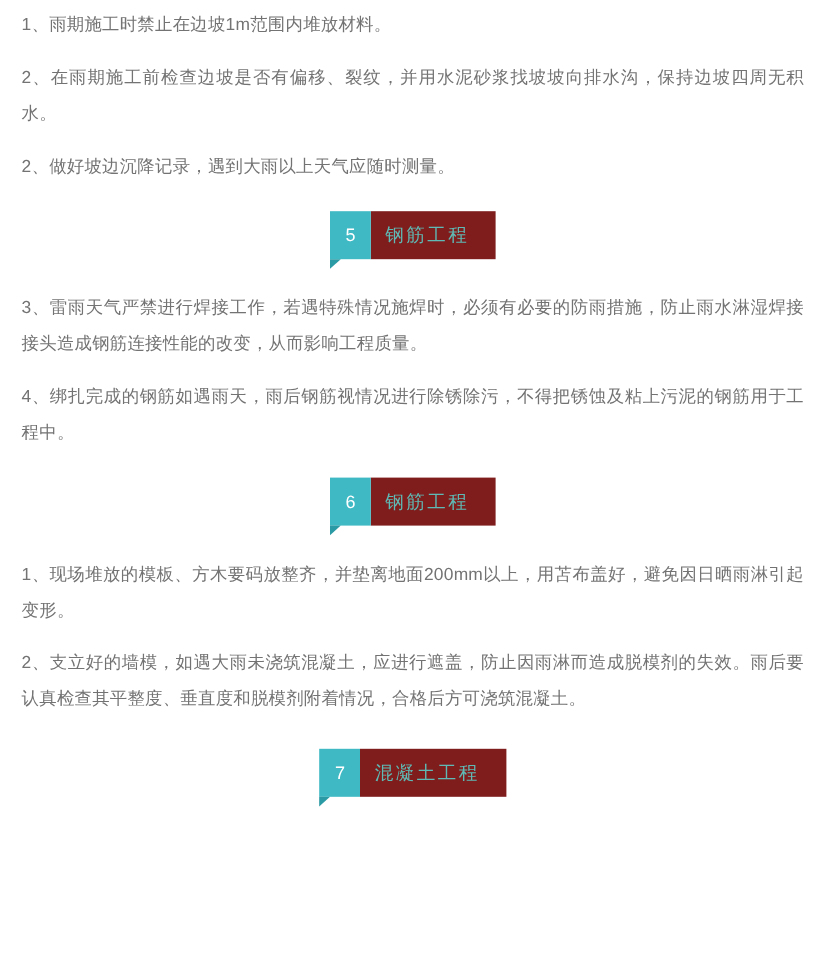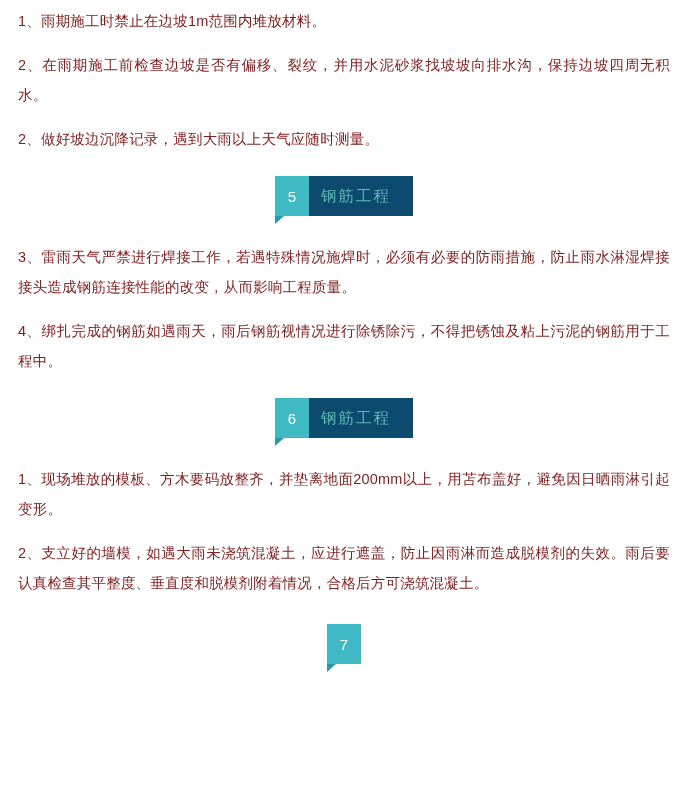--- a/index.html
+++ b/index.html
@@ -17,21 +17,21 @@
   .page {
     width: 688px;
     height: 804px;
     position: relative;
     box-sizing: border-box;
     padding: 0 18px;
   }
   .para {
     font-size: 14.5px;
     line-height: 30px;
-    color: #7f1d1d;
+    color: #737373;
     text-align: justify;
     margin: 0 0 14px 0;
     letter-spacing: 0.2px;
   }
   .para.tight {
     margin-bottom: 26px;
   }
   .section-head {
     display: flex;
     align-items: stretch;
@@ -59,21 +59,21 @@
     content: "";
     position: absolute;
     left: 0;
     top: 100%;
     width: 0;
     height: 0;
     border-left: 9px solid #2a9aa4;
     border-bottom: 8px solid transparent;
   }
   .head-title {
-    background: #0c4a6e;
+    background: #7f1d1d;
     color: #5fb9b4;
     font-size: 15.5px;
     display: flex;
     align-items: center;
     padding: 0 22px 0 12px;
     letter-spacing: 2px;
     flex: none;
   }
   .filler {
     height: 6px;
@@ -105,15 +105,16 @@
       <div class="head-title">钢筋工程</div>
     </div>
   </div>
 
   <p class="para">1、现场堆放的模板、方木要码放整齐，并垫离地面200mm以上，用苫布盖好，避免因日晒雨淋引起变形。</p>
   <p class="para tight">2、支立好的墙模，如遇大雨未浇筑混凝土，应进行遮盖，防止因雨淋而造成脱模剂的失效。雨后要认真检查其平整度、垂直度和脱模剂附着情况，合格后方可浇筑混凝土。</p>
 
   <div class="section-head">
     <div class="wrap">
       <div class="badge">7</div>
+      <div class="head-title">混凝土工程</div>
     </div>
   </div>
 </div>
 
 </body></html>

